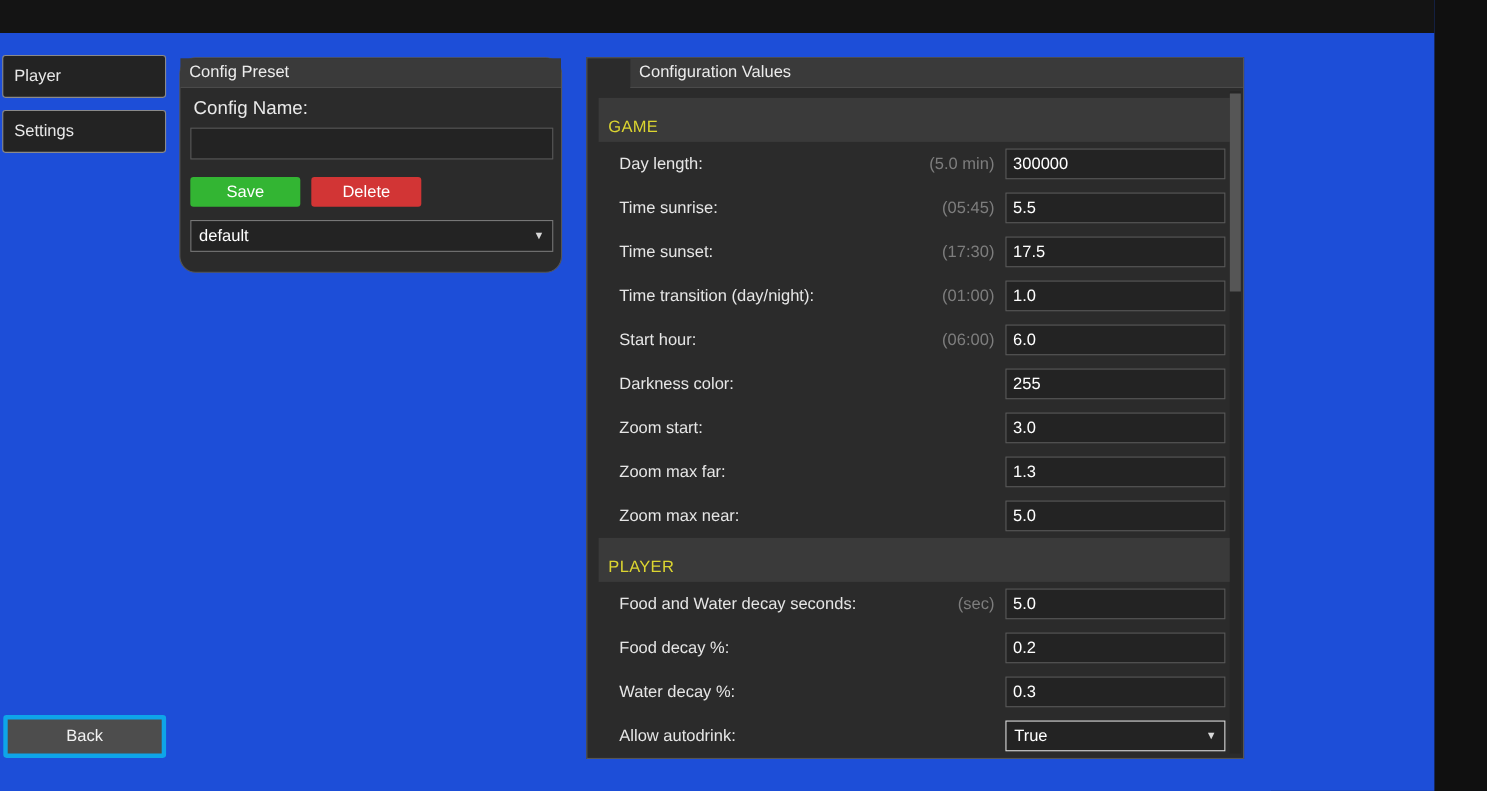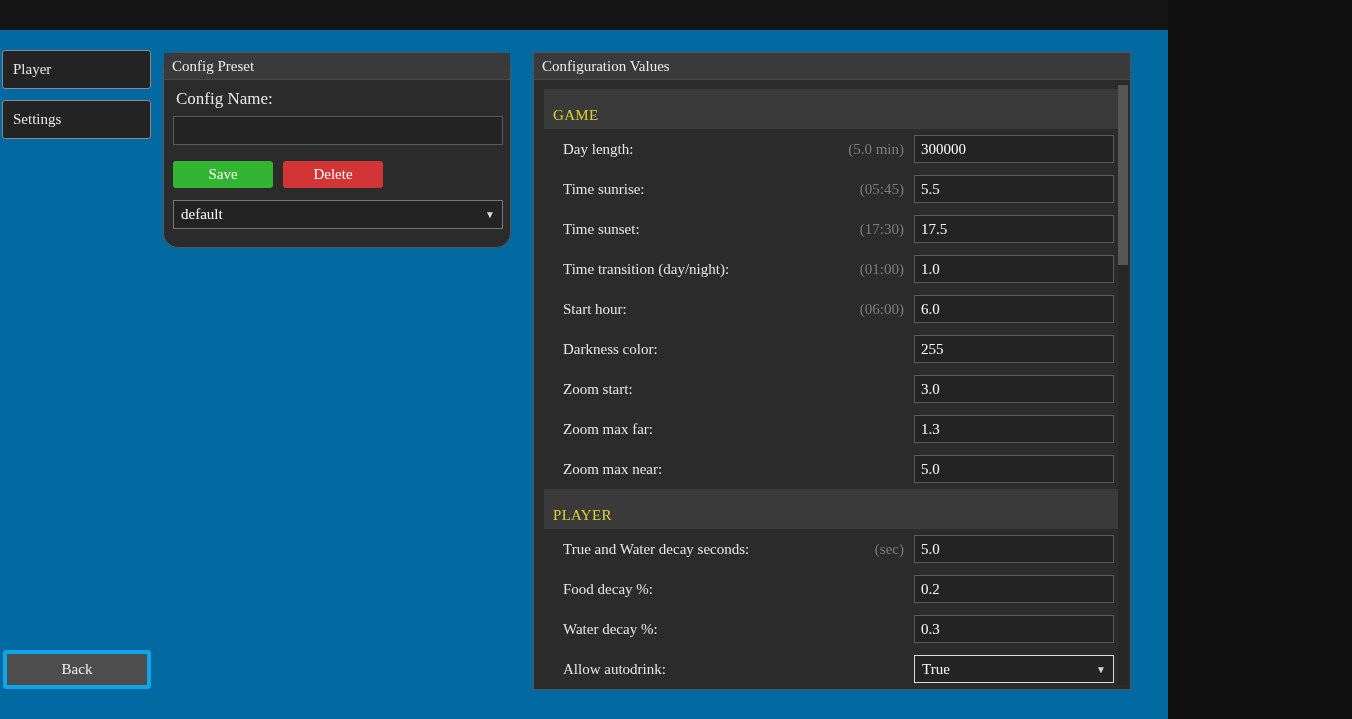--- a/index.html
+++ b/index.html
@@ -3,26 +3,25 @@
 <meta charset="utf-8">
 <style>
   html, body {
     margin: 0;
     padding: 0;
     background: #101010;
     font-family: "Liberation Sans", sans-serif;
   }
   .screen {
     position: relative;
-    width: 1168px;
+    width: 1304px;
     height: 719px;
-    background: #0369a1;
+    background: #1d4ed8;
     overflow: hidden;
     color: #e6e6e6;
-    font-family: Liberation Serif, serif;
   }
   .top-bar {
     position: absolute;
     left: 0; top: 0;
     width: 1352px; height: 30px;
     background: #141414;
   }
   
   .nav-btn {
     position: absolute;
@@ -63,21 +62,21 @@
   .panel-header {
     height: 26px;
     line-height: 26px;
     background: #3a3a3a;
     color: #ececec;
     font-size: 15px;
     padding-left: 8px;
     border-bottom: 1px solid #4a4a4a;
   }
   .preset-panel { left: 163px; top: 52px; width: 348px; height: 196px; border-radius: 15px; }
-  .config-panel { left: 533px; top: 52px; width: 598px; height: 638px; }
+  .config-panel { left: 533px; top: 52px; width: 598px; height: 638px; padding-left: 39px; }
 
   
   .preset-body { position: relative; width: 100%; height: calc(100% - 27px); }
   .field-label {
     position: absolute;
     left: 12px; top: 9px;
     font-size: 17px;
     color: #eaeaea;
   }
   .text-input {
@@ -289,21 +288,21 @@
     <span class="row-hint"></span>
     <input type="text" class="text-input row-input" value="5.0" style="">
 
   </div>
 
   <div class="section-bar">
     <span class="section-title">PLAYER</span>
   </div>
 
   <div class="config-row">
-    <span class="row-label">True and Water decay seconds:</span>
+    <span class="row-label">Food and Water decay seconds:</span>
     <span class="row-hint">(sec)</span>
     <input type="text" class="text-input row-input" value="5.0" style="">
 
   </div>
 
   <div class="config-row">
     <span class="row-label">Food decay %:</span>
     <span class="row-hint"></span>
     <input type="text" class="text-input row-input" value="0.2" style="">
 

